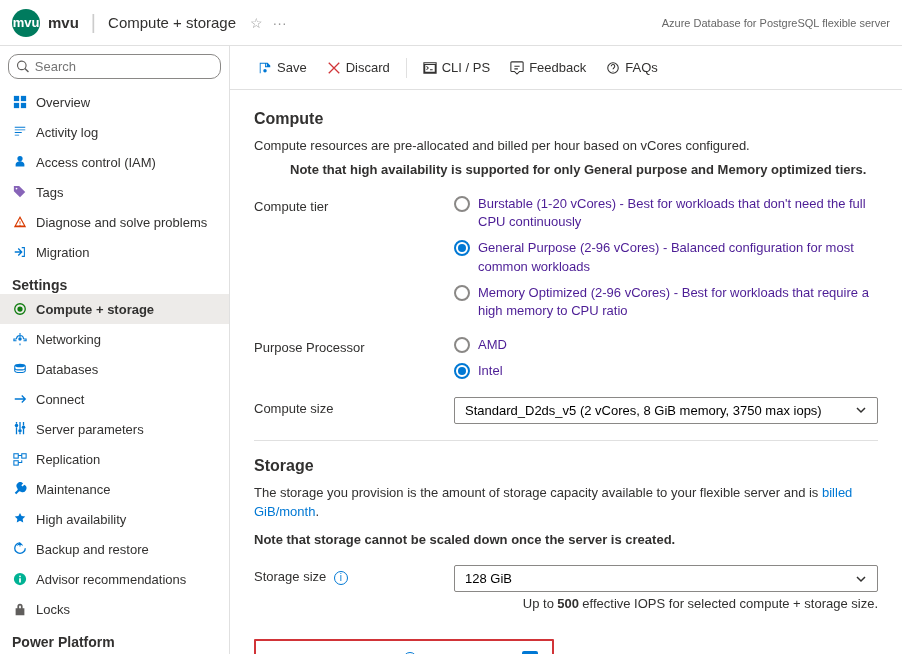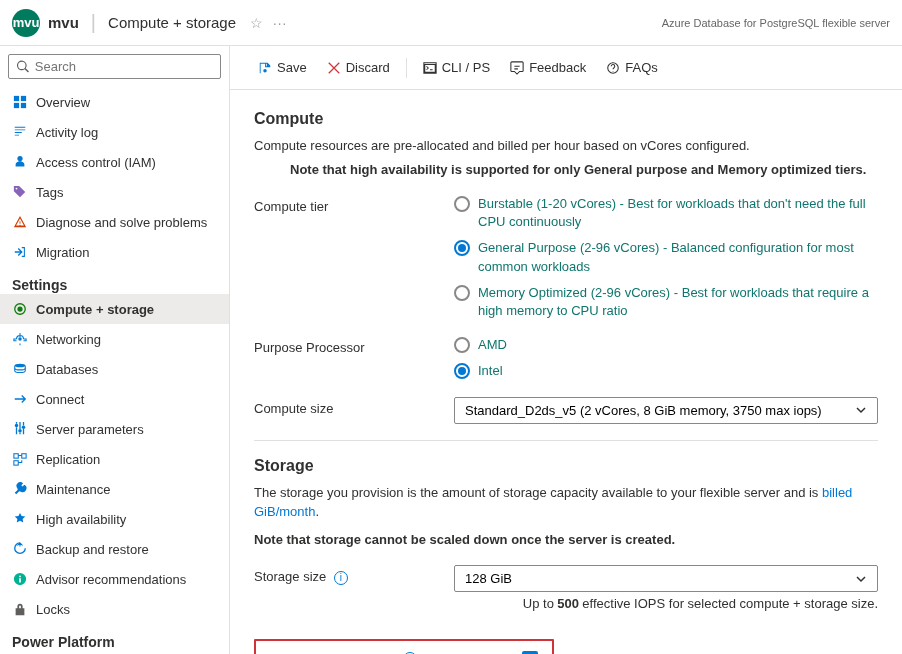--- a/index.html
+++ b/index.html
@@ -7,21 +7,21 @@
     
     
     .top-bar { display: flex; align-items: center; height: 46px; background: #fff; border-bottom: 1px solid #e0e0e0; padding: 0 12px; gap: 8px; }
     .app-icon { width: 28px; height: 28px; background: #007b5e; border-radius: 50%; display: flex; align-items: center; justify-content: center; color: #fff; font-weight: bold; font-size: 13px; flex-shrink: 0; }
     
     
     .main-layout { display: flex; flex: 1; overflow: hidden; }
     
     
     .sidebar { width: 230px; border-right: 1px solid #e0e0e0; overflow-y: auto; background: #fff; flex-shrink: 0; }
-    .search-box { display: flex; align-items: center; margin: 8px; border: 1px solid #8a8886; border-radius: 2px; padding: 4px 8px; gap: 6px; }
+    .search-box { display: flex; align-items: center; margin: 8px; border: 1px solid #8a8886; border-radius: 10px; padding: 4px 8px; gap: 6px; }
     .search-box input { border: none; outline: none; width: 100%; font-size: 13px; color: #323130; }
     
     .sidebar-item { display: flex; align-items: center; padding: 7px 12px; cursor: pointer; color: #323130; gap: 8px; }
     .sidebar-item.active { background: #edebe9; font-weight: 600; }
     .sidebar-item .item-icon { width: 16px; height: 16px; flex-shrink: 0; display: flex; align-items: center; justify-content: center; }
     .sidebar-section-label { padding: 10px 12px 1px 12px; font-size: 14px; font-weight: 600; color: #323130; text-transform: none; }
     
     
     .icon-blue { color: #0078d4; }
     .icon-orange { color: #d83b01; }
@@ -45,21 +45,21 @@
     .form-row { display: flex; align-items: flex-start; margin: 16px 0; gap: 20px; }
     .form-label { width: 180px; flex-shrink: 0; color: #323130; padding-top: 4px; font-size: 13px; }
     .form-content { flex: 1; }
     
     .radio-group { display: flex; flex-direction: column; gap: 8px; }
     .radio-item { display: flex; align-items: flex-start; gap: 8px; cursor: pointer; }
     .radio-circle { width: 16px; height: 16px; border-radius: 50%; border: 2px solid #0078d4; display: flex; align-items: center; justify-content: center; flex-shrink: 0; margin-top: 1px; }
     .radio-circle.selected { border: 2px solid #0078d4; }
     .radio-circle.selected::after { content: ''; width: 8px; height: 8px; border-radius: 50%; background: #0078d4; }
     .radio-circle.unselected { border: 2px solid #8a8886; }
-    .radio-label { font-size: 13px; color: #0f766e; line-height: 1.4; }
+    .radio-label { font-size: 13px; color: #4c1d95; line-height: 1.4; }
     
     .dropdown-select { display: flex; align-items: center; justify-content: space-between; border: 1px solid #8a8886; padding: 5px 10px; min-width: 360px; cursor: pointer; background: #fff; border-radius: 2px; }
     .storage-desc { font-size: 13px; color: #323130; margin-bottom: 8px; line-height: 1.5; }
     .storage-desc a { color: #0078d4; text-decoration: none; }
     .iops-note { font-size: 12px; color: #323130; text-align: right; margin-top: 4px; }
     .iops-note strong { font-weight: 600; }
     
     .autogrowth-box { display: flex; align-items: center; gap: 10px; border: 2px solid #d13438; padding: 10px 14px; margin: 12px 0; width: 300px; border-radius: 1px; }
     .checkbox-checked { width: 16px; height: 16px; background: #0078d4; border-radius: 2px; display: flex; align-items: center; justify-content: center; flex-shrink: 0; }
     .checkbox-checked::after { content: '✓'; color: #fff; font-size: 11px; font-weight: bold; }

